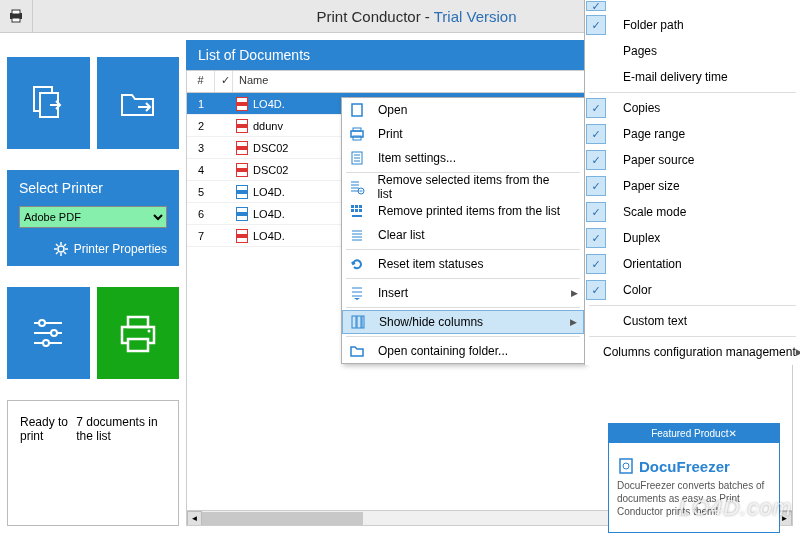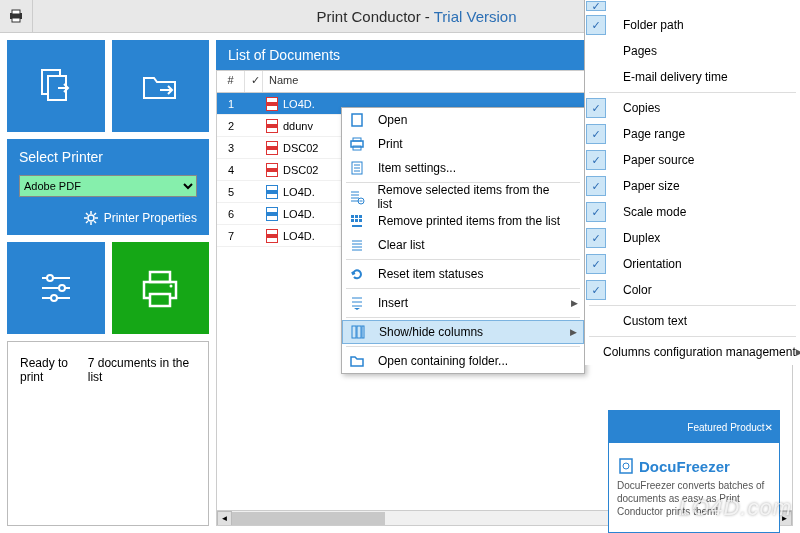--- a/index.html
+++ b/index.html
@@ -9,21 +9,21 @@
 .topbar { height: 33px; background: #e8e8e8; border-bottom: 1px solid #ccc; display: flex; align-items: center; }
 .topbar .printicon { width: 33px; height: 33px; display: flex; align-items: center; justify-content: center; border-right: 1px solid #ccc; }
 .title-zone { flex: 1; text-align: center; color: #2b2b2b; font-size: 15px; }
 .title-zone .tv { color: #2b6fb5; }
 
 .body-area { position: relative; height: 500px; background: #fff; padding: 7px; }
 
 .main-row { display: flex; gap: 7px; height: 100%; }
 
 
-.left-col { width: 202px; display: flex; flex-direction: column; gap: 7px; }
+.left-col { width: 172px; display: flex; flex-direction: column; gap: 21px; margin-top: 17px; }
 .tile-row { display: flex; gap: 7px; }
 .tile { height: 92px; flex: 1; display: flex; align-items: center; justify-content: center; }
 .tile.blue { background: #2a84d2; }
 .tile.green { background: #15a716; }
 .printer-panel { background: #2a84d2; color: #fff; padding: 10px 12px; }
 .printer-panel .lbl { font-size: 14px; font-weight: 400; margin-bottom: 10px; }
 .printer-panel select { width: 100%; height: 22px; font-size: 11px; background:#86efac; border:1px solid #888; }
 .printer-panel .pp { display: flex; align-items: center; gap: 6px; font-size: 12px; margin-top: 14px; justify-content:flex-end; }
 .status-panel { border: 1px solid #bbb; flex: 1; padding: 14px 12px; font-size: 12px; display:flex; justify-content:space-between; }
 
@@ -61,21 +61,21 @@
 .col-menu { position: absolute; top: 0; right: 0; width: 216px; background: #fff; border-left: 1px solid #b0b0b0; font-size: 12px; z-index: 60; }
 .col-menu .cm-item { display: flex; align-items: center; height: 26px; padding-right:8px; }
 .col-menu .cm-chk { width: 22px; height: 26px; display:flex; align-items:center; justify-content:center; border-right:0; }
 .col-menu .cm-chk.on { background: #cde6f7; border:1px solid #7bb3e0; color:#2a6bb3; margin:1px; width:20px; height:20px; font-size:11px;}
 .col-menu .cm-chk.off { width:20px; height:20px; margin:1px;}
 .col-menu .cm-label { padding-left: 16px; flex:1; white-space:nowrap; }
 .col-menu .cm-sep { height:1px; background:#ddd; margin: 2px 4px;}
 
 
 .promo { position: absolute; right: 20px; bottom: 0; width: 172px; background: #fff; border: 1px solid #2a84d2; font-size: 10px; z-index:40; }
-.promo-head { background: #2a84d2; color:#fff; height: 32px; display:flex; align-items:center; justify-content:flex-end; padding:0 6px; font-size:10px; }
+.promo-head { background: #2a84d2; color:#fff; height: 19px; display:flex; align-items:center; justify-content:center; padding:0 6px; font-size:10px; }
 .promo-body { padding: 14px 8px; }
 .promo-title { color:#2a84d2; font-size:15px; font-weight:600; display:flex; align-items:center; gap:4px; margin-bottom:4px;}
 .promo-text { color:#555; font-size:10px; line-height:1.3; }
 
 
 .watermark { position:absolute; right:8px; bottom:12px; color:rgba(255,255,255,0.75); font-size:22px; font-style:italic; letter-spacing:1px; z-index:100; text-shadow:0 0 3px rgba(0,0,0,0.4);}
 
 svg { display:block; }
 </style>
 </head>
@@ -272,21 +272,21 @@
           <div class="sb-btn">◄</div>
           <div class="sb-track">
               <div class="sb-thumb" style="width:28%"></div>
             </div>
           <div class="sb-btn">►</div>
         </div>
       </div>
     </div>
   </div>
 
-  <div class="ctx-menu" style="left:341px; top:74px; width:244px;">
+  <div class="ctx-menu" style="left:341px; top:64px; width:244px;">
     <div class="ctx-item">
         <span class="ctx-icon">
           <svg width="16" height="16" viewBox="0 0 16 16">
             <rect x="3" y="2" width="10" height="12" fill="none" stroke="#2a84d2" stroke-width="1.5"></rect>
           </svg>
         </span>
         <span>Open</span>
       </div>
     <div class="ctx-item">
         <span class="ctx-icon">

